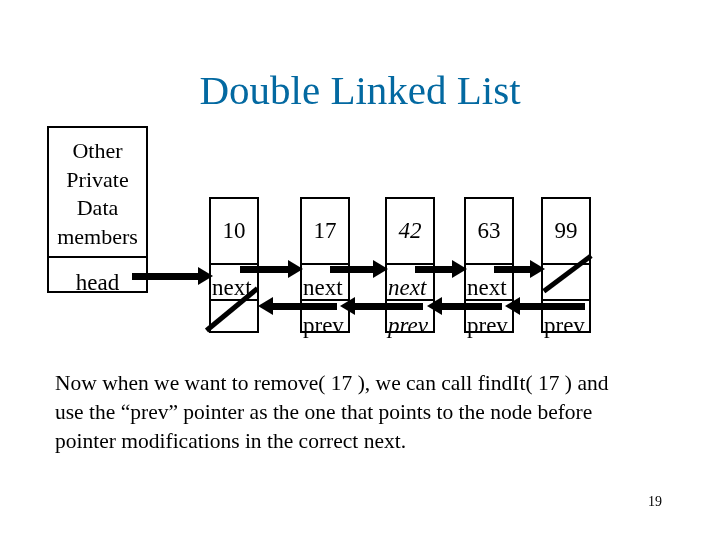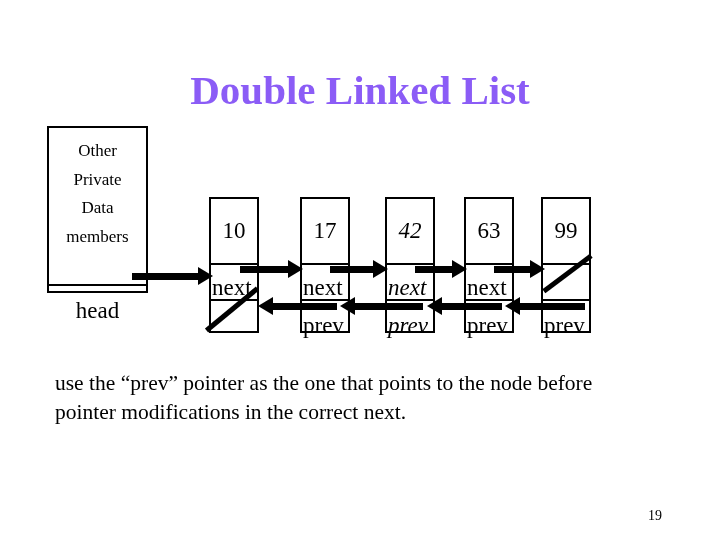--- a/index.html
+++ b/index.html
@@ -6,32 +6,31 @@
   body{
     width:720px;height:540px;background:#ffffff;color:#000000;
     font-family:"Liberation Serif","DejaVu Serif",serif;
     position:relative;overflow:hidden;
   }
   *{box-sizing:border-box;}
 
   
   .title{
     position:absolute;top:66px;left:0;width:720px;
-    text-align:center;font-size:41px;line-height:1.2;color:#8b5cf6;
+    text-align:center;font-size:41px;line-height:1.2;color:#0369a1;
     white-space:nowrap;
-    font-weight:bold;
   }
 
   
   .hbox{
     position:absolute;left:47px;top:126px;width:101px;height:167px;
     border:2px solid #000;
   }
   .hbox-top{
-    height:156px;text-align:center;font-size:17px;line-height:28.5px;
+    height:128px;text-align:center;font-size:22px;line-height:28.5px;
     padding-top:9px;
     border-radius:16px;
   }
   .hbox-bottom{
     height:51px;border-top:2px solid #000;text-align:center;
     font-size:23px;display:flex;align-items:center;justify-content:center;
   }
 
   
   .node{
@@ -85,21 +84,21 @@
 
   
   .para{
     position:absolute;left:55px;top:369px;width:640px;
     font-size:21.5px;line-height:29px;
   }
   .para .pline{white-space:pre;}
 
   
   .pageno{
-    position:absolute;left:648px;top:494px;font-size:14px;margin-top:14px;
+    position:absolute;left:648px;top:494px;font-size:14px;
   }
 </style>
 </head>
 <body>
 
 <div class="title">Double Linked List</div>
 
 <div class="hbox">
   <div class="hbox-top">
     <div>Other</div>
@@ -196,17 +195,18 @@
 </div>
 <div class="arrow arrow-l a-p4">
   <div class="shaft"></div>
   <div class="head"></div>
 </div>
 
 <div class="slash slash-head-prev"></div>
 <div class="slash slash-tail-next"></div>
 
 <div class="para">
+  <div class="pline">Now when we want to remove( 17 ), we can call findIt( 17 ) and</div>
   <div class="pline">use the “prev” pointer as the one that points to the node before</div>
   <div class="pline">pointer modifications in the correct next.</div>
 </div>
 
 <div class="pageno">19</div>
 
 </body></html>

